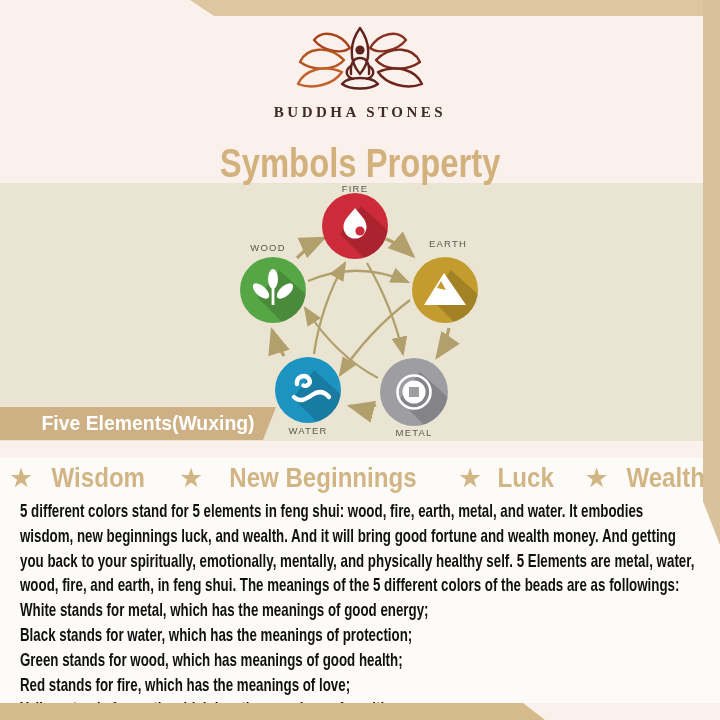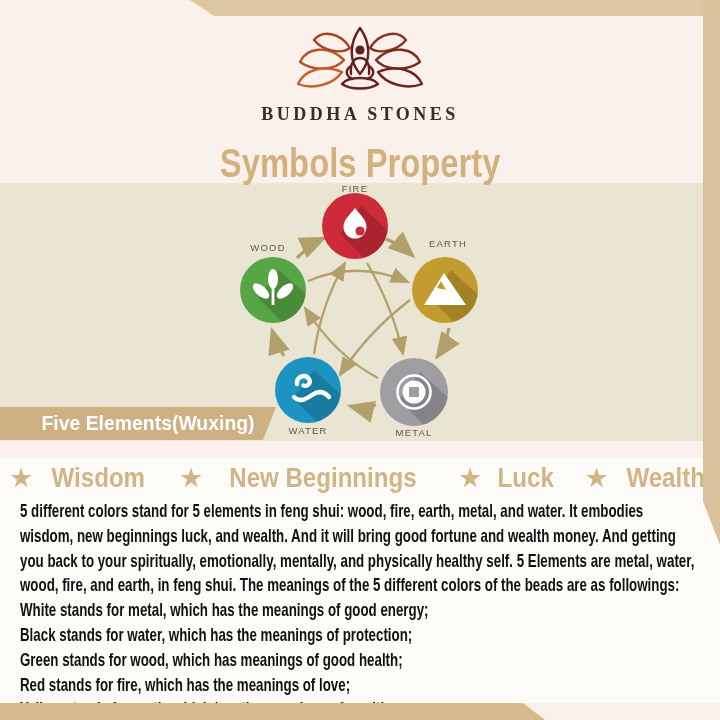--- a/index.html
+++ b/index.html
@@ -9,21 +9,21 @@
   
   .top-band{position:absolute;top:0;left:190px;right:0;height:16px;background:#dcc7a1;
     clip-path:polygon(0 0,100% 0,100% 100%,24px 100%);z-index:6;}
   .right-stripe{position:absolute;top:0;left:703px;width:17px;height:545px;background:#d9c29b;
     clip-path:polygon(0 0,100% 0,100% 100%,0 92%);z-index:6;}
   .bottom-band{position:absolute;left:0;bottom:0;width:545px;height:17px;background:#d5ba8c;
     clip-path:polygon(0 0,523px 0,100% 100%,0 100%);z-index:6;}
 
   
   .logo-wrap{position:absolute;top:24px;left:0;width:720px;display:flex;flex-direction:column;align-items:center;z-index:2;}
-  .brand-name{margin-top:2px;font-family:"Liberation Serif",serif;font-size:18px;font-weight:600;
+  .brand-name{margin-top:2px;font-family:"Liberation Serif",serif;font-size:15px;font-weight:600;
     letter-spacing:3.5px;color:#3d2b26;}
 
   
   .page-title{position:absolute;top:130px;left:0;width:720px;height:56px;display:flex;
     align-items:flex-end;justify-content:center;z-index:2;}
   .page-title span{font-size:40px;font-weight:bold;color:#d2b17c;transform:scaleX(0.82);letter-spacing:0;}
 
   
   .diagram-band{position:absolute;top:183px;left:0;width:720px;height:258px;background:#eae5d3;z-index:1;}
   .diagram-svg{position:absolute;top:183px;left:0;z-index:2;}

